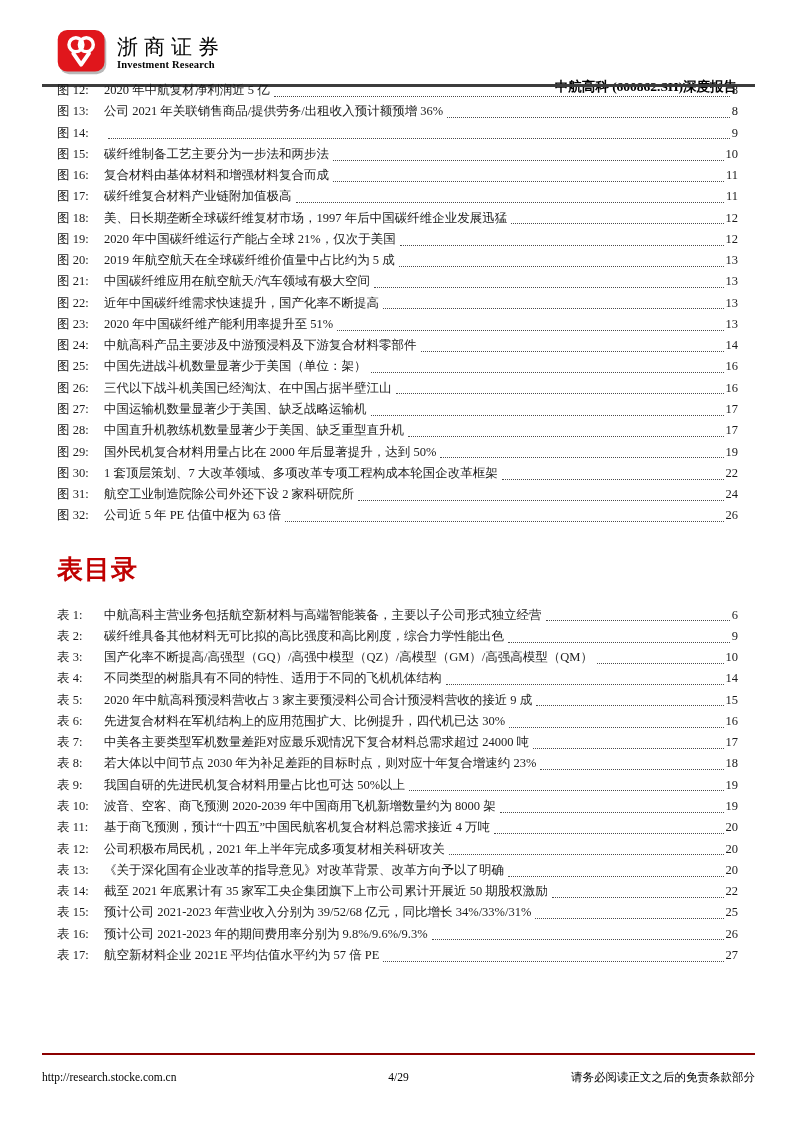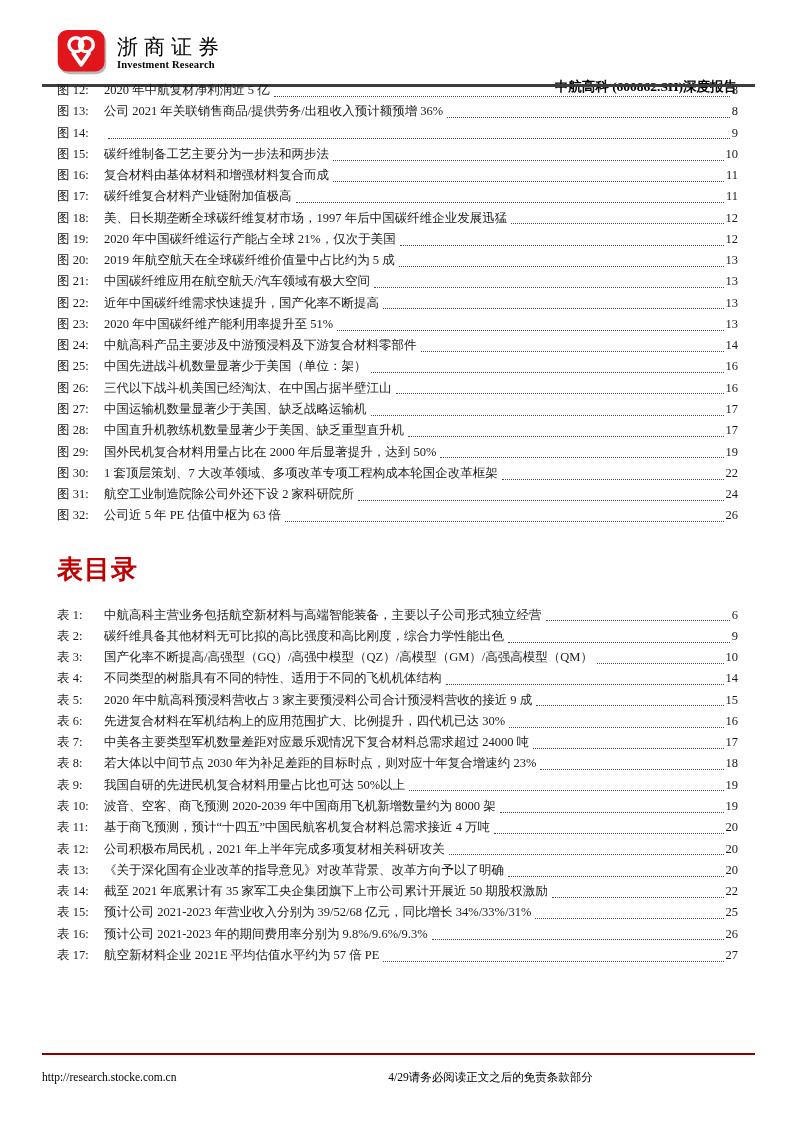--- a/index.html
+++ b/index.html
@@ -39,21 +39,21 @@
     font-family: "Liberation Sans", sans-serif;
     font-size: 26px; font-weight: 700; color: #c00000;
     margin-top: 25px; margin-bottom: 18px; letter-spacing: 1px;
   }
 
   
   .footer-rule { position: absolute; left: 42px; top: 1053px; width: 713px; height: 1.6px; background: #8b0000; }
   .footer-row { position: absolute; left: 42px; top: 1058px; width: 713px; display: flex; align-items: baseline; font-size: 11.5px; color: #000; margin-top: 12px; }
   .footer-left { flex: 1 1 0; text-align: left; }
   .footer-center { flex: 0 0 auto; }
-  .footer-right { flex: 1 1 0; text-align: left; font-family: Liberation Serif, serif; }
+  .footer-right { flex: 1 1 0; text-align: right; font-family: Liberation Serif, serif; }
 </style>
 </head>
 <body>
 
 <div class="page">
 
   <div class="brand">
     <div class="logo-box">
       <svg viewBox="0 0 60 54" width="52" height="47" aria-hidden="true">
         <rect x="4" y="4" width="54" height="48" rx="11" fill="#b9b9b9"></rect>

